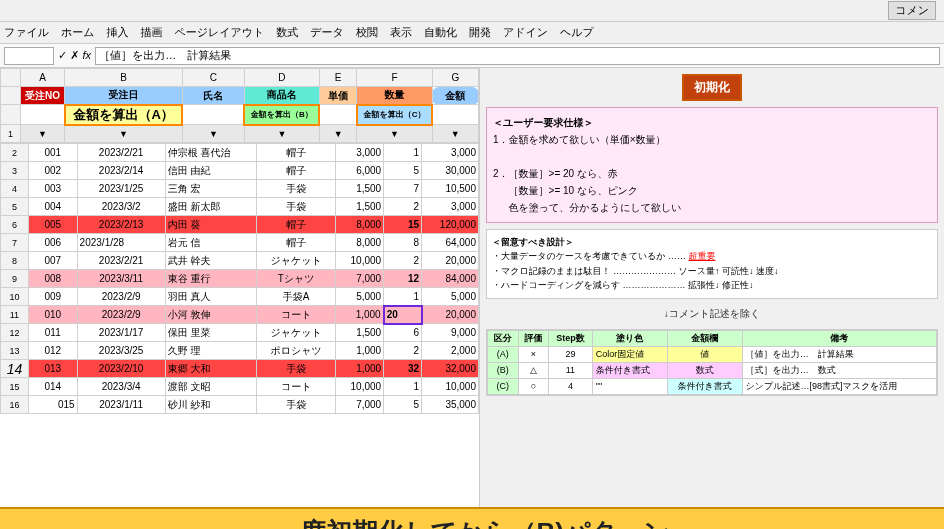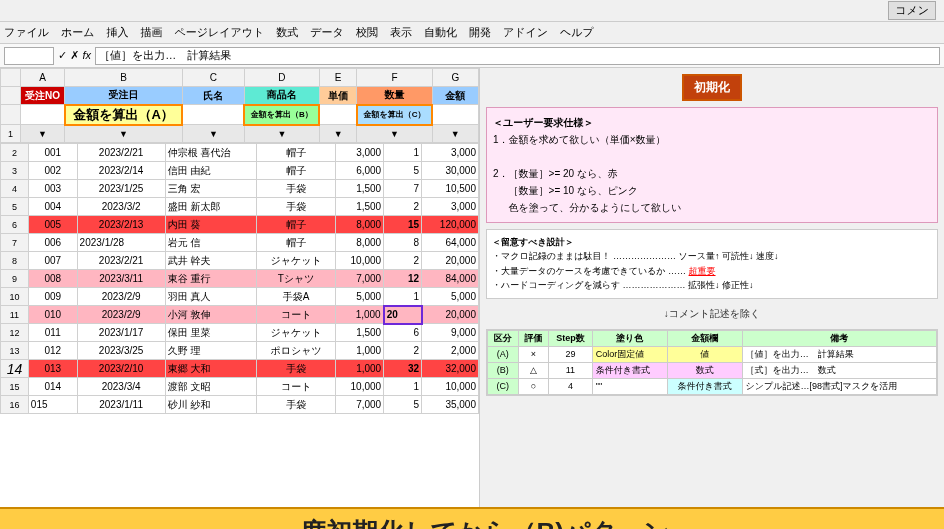--- a/index.html
+++ b/index.html
@@ -116,21 +116,21 @@
       <tbody id="sheet-body">
 
         <tr>
           <th style="background:#f2f2f2;"></th>
           <td style="background:#cc0000;color:white;font-weight:bold;font-size:10px;text-align:center;">受注NO</td>
           <td style="background:#99ccff;font-weight:bold;font-size:10px;text-align:center;">受注日</td>
           <td style="background:#99ccff;font-weight:bold;font-size:10px;text-align:center;">氏名</td>
           <td style="background:#5eead4;font-weight:bold;font-size:10px;text-align:center;">商品名</td>
           <td style="background:#ffcc99;font-weight:bold;font-size:10px;text-align:center;">単価</td>
           <td style="background:#ff9966;font-weight:bold;font-size:10px;text-align:center;">数量</td>
-          <td style="background:#99ccff;font-weight:bold;font-size:10px;text-align:center;">金額</td>
+          <td style="background:#99ccff;font-weight:bold;font-size:10px;text-align:center;border-radius:7px;">金額</td>
         </tr>
 
         <tr>
           <th style="background:#f2f2f2;font-size:9px;"></th>
           <td></td>
           <td class="btn-a" style="font-size:13px;text-align:center;background:#ffff99;border:2px solid #ff8800;cursor:pointer;">金額を算出（A）</td>
           <td></td>
           <td class="btn-b" style="font-size:8px;text-align:center;background:#99ff99;border:2px solid #ff8800;cursor:pointer;">金額を算出（B）</td>
           <td></td>
           <td class="btn-c" style="font-size:8px;text-align:center;background:#aaddff;border:2px solid #ff8800;cursor:pointer;">金額を算出（C）</td>
@@ -297,21 +297,21 @@
     <td style="text-align:center;font-size:10px;border:1px solid #d0d0d0;">014</td>
     <td style="text-align:center;font-size:10px;border:1px solid #d0d0d0;">2023/3/4</td>
     <td style="font-size:10px;border:1px solid #d0d0d0;padding:0 2px;">渡部 文昭</td>
     <td style="text-align:center;font-size:10px;border:1px solid #d0d0d0;">コート</td>
     <td style="text-align:right;font-size:10px;border:1px solid #d0d0d0;padding:0 2px;">10,000</td>
     <td style="text-align:right;font-size:10px;border:1px solid #d0d0d0;padding:0 2px;">1</td>
     <td style="text-align:right;font-size:10px;border:1px solid #d0d0d0;padding:0 2px;">10,000</td>
   </tr>
             <tr style="background: white;">
     <th style="background:#f2f2f2;text-align:center;font-size:9px;border:1px solid #d0d0d0;">16</th>
-    <td style="text-align:left;font-size:10px;border:1px solid #d0d0d0;">015</td>
+    <td style="text-align:right;font-size:10px;border:1px solid #d0d0d0;">015</td>
     <td style="text-align:center;font-size:10px;border:1px solid #d0d0d0;">2023/1/11</td>
     <td style="font-size:10px;border:1px solid #d0d0d0;padding:0 2px;">砂川 紗和</td>
     <td style="text-align:center;font-size:10px;border:1px solid #d0d0d0;">手袋</td>
     <td style="text-align:right;font-size:10px;border:1px solid #d0d0d0;padding:0 2px;">7,000</td>
     <td style="text-align:right;font-size:10px;border:1px solid #d0d0d0;padding:0 2px;">5</td>
     <td style="text-align:right;font-size:10px;border:1px solid #d0d0d0;padding:0 2px;">35,000</td>
   </tr>
           </tbody>
         </table>
       </div>
@@ -324,22 +324,22 @@
     <div id="req-box" style="background:#ffe8f8;border:1px solid #dd99bb;padding:6px;font-size:10px;line-height:1.7;">
       <div style="font-weight:bold;">＜ユーザー要求仕様＞</div>
       <div>1．金額を求めて欲しい（単価×数量）</div>
       <div>&nbsp;</div>
       <div>2．［数量］&gt;= 20 なら、赤</div>
       <div>&nbsp;&nbsp;　［数量］&gt;= 10 なら、ピンク</div>
       <div>&nbsp;&nbsp;　色を塗って、分かるようにして欲しい</div>
     </div>
     <div id="notes-box" style="background:white;border:1px solid #ccc;padding:5px;font-size:9px;line-height:1.6;">
       <div style="font-weight:bold;">＜留意すべき設計＞</div>
+      <div>・大量データのケースを考慮できているか …… <span style="text-decoration:underline;color:red;">超重要</span></div>
       <div>・マクロ記録のままは駄目！ ………………… ソース量↑ 可読性↓ 速度↓</div>
-      <div>・大量データのケースを考慮できているか …… <span style="text-decoration:underline;color:red;">超重要</span></div>
       <div>・ハードコーディングを減らす ………………… 拡張性↓ 修正性↓</div>
     </div>
     <div id="comment-note" style="text-align:center;font-size:10px;">↓コメント記述を除く</div>
     <div id="small-table">
       <table class="info-table" style="border-collapse:collapse;width:100%;">
         <thead>
           <tr>
             <th style="background:#ccffcc;border:1px solid #ccc;font-size:9px;padding:1px 3px;text-align:center;">区分</th>
             <th style="background:#ccffcc;border:1px solid #ccc;font-size:9px;padding:1px 3px;text-align:center;">評価</th>
             <th style="background:#ccffcc;border:1px solid #ccc;font-size:9px;padding:1px 3px;text-align:center;">Step数</th>

